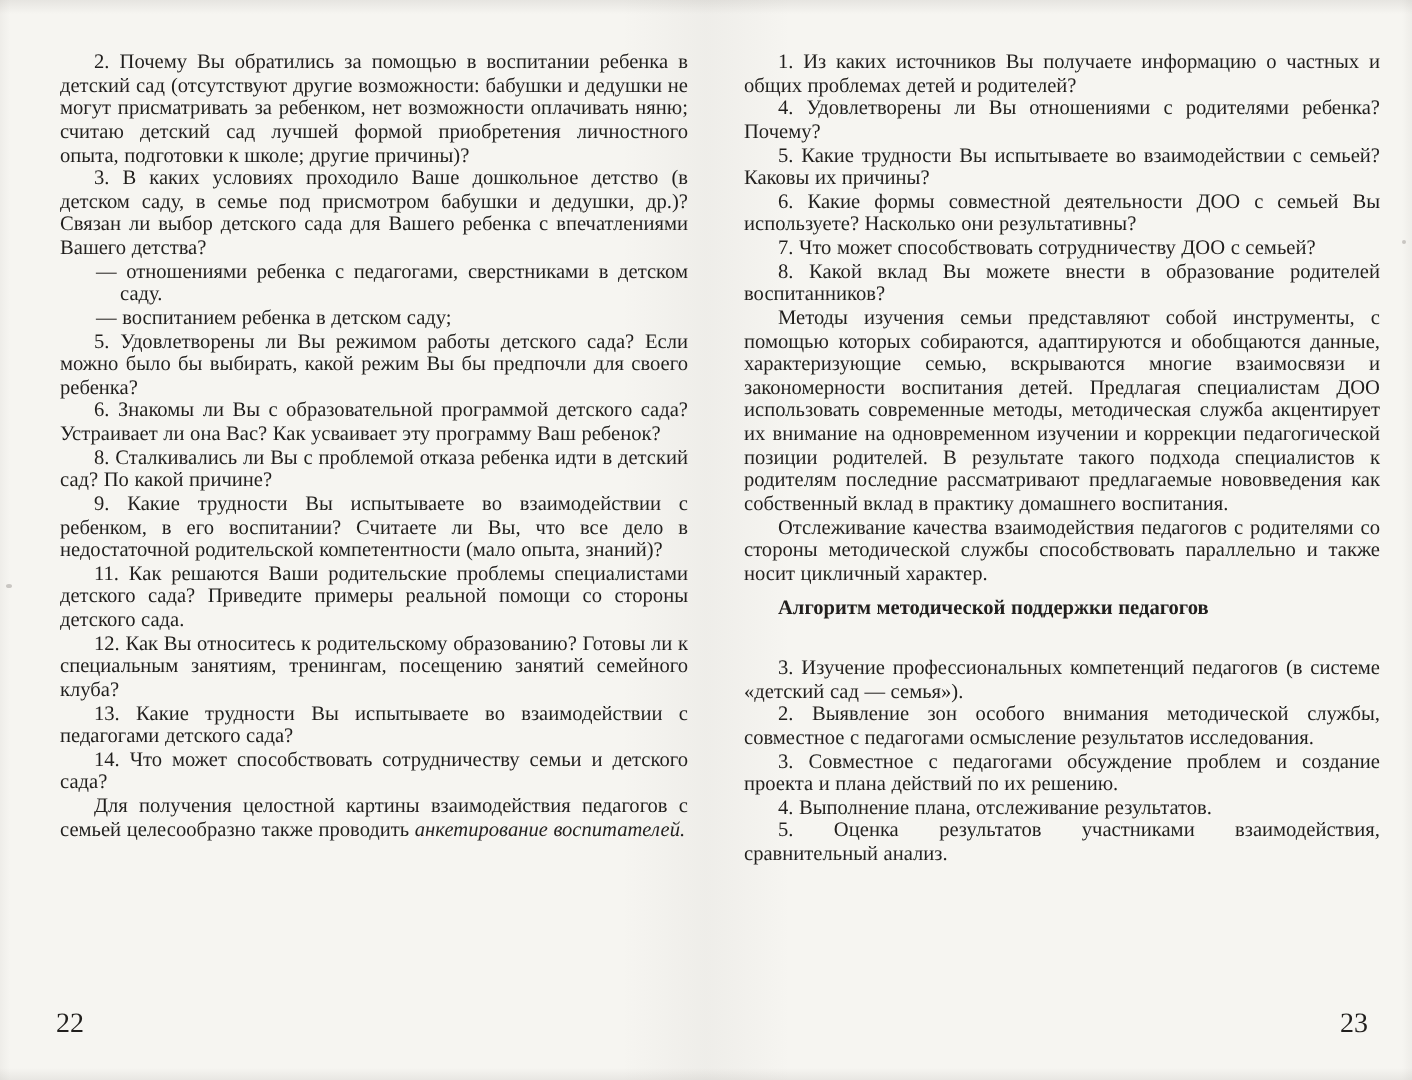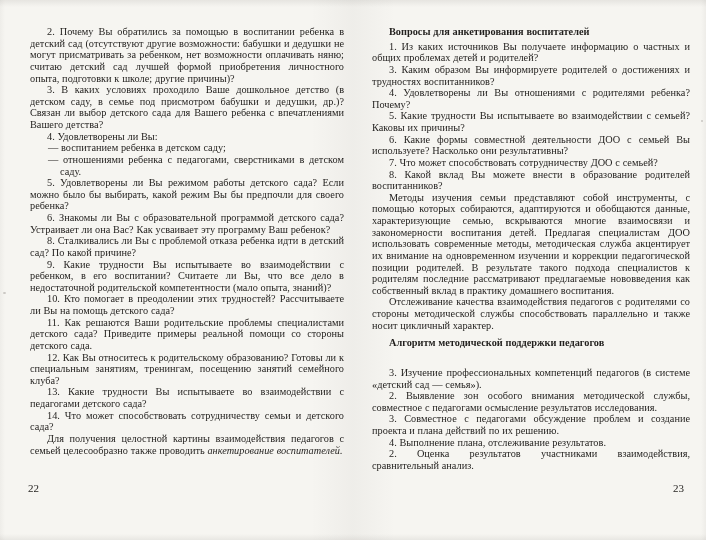--- a/index.html
+++ b/index.html
@@ -40,71 +40,67 @@
     padding-left: 30px;
   }
   .page p.heading {
     font-weight: bold;
     text-indent: 17px;
   }
   .page p.heading-top { margin-bottom: 3px; }
   .page p.heading-mid { margin-top: 6px; margin-bottom: 18px; }
   .pageno {
     position: absolute;
-    top: 482px;
-    font-size: 11px;
+    top: 507px;
+    font-size: 14px;
     line-height: 12px;
     color: #211f1d;
   }
   .pageno-left  { left: 28px; }
   .pageno-right { right: 22px; }
   .speck { position: absolute; background: rgba(70,65,60,0.25); border-radius: 50%; }
   .speck1 { left: 3px;  top: 292px; width: 3px; height: 2px; }
   .speck2 { left: 701px; top: 120px; width: 2px; height: 2px; }
 </style>
 </head>
 <body>
 
 <div class="scan">
 
   <div class="page page-left">
     <p>2. Почему Вы обратились за помощью в воспитании ребенка в детский сад (отсутствуют другие возможности: бабушки и дедушки не могут присматривать за ребенком, нет возможности оплачивать няню; считаю детский сад лучшей формой приобретения личностного опыта, подготовки к школе; другие причины)?</p>
     <p>3. В каких условиях проходило Ваше дошкольное детство (в детском саду, в семье под присмотром бабушки и дедушки, др.)? Связан ли выбор детского сада для Вашего ребенка с впечатлениями Вашего детства?</p>
-    <p>4. Удовлетворены ли Вы:</p>
+    <p class="hang">— отношениями ребенка с педагогами, сверстниками в детском саду.</p>
     <p class="hang">— воспитанием ребенка в детском саду;</p>
-    <p class="hang">— отношениями ребенка с педагогами, сверстниками в детском саду.</p>
     <p>5. Удовлетворены ли Вы режимом работы детского сада? Если можно было бы выбирать, какой режим Вы бы предпочли для своего ребенка?</p>
     <p>6. Знакомы ли Вы с образовательной программой детского сада? Устраивает ли она Вас? Как усваивает эту программу Ваш ребенок?</p>
     <p>8. Сталкивались ли Вы с проблемой отказа ребенка идти в детский сад? По какой причине?</p>
     <p>9. Какие трудности Вы испытываете во взаимодействии с ребенком, в его воспитании? Считаете ли Вы, что все дело в недостаточной родительской компетентности (мало опыта, знаний)?</p>
-    <p>10. Кто помогает в преодолении этих трудностей? Рассчитываете ли Вы на помощь детского сада?</p>
     <p>11. Как решаются Ваши родительские проблемы специалистами детского сада? Приведите примеры реальной помощи со стороны детского сада.</p>
     <p>12. Как Вы относитесь к родительскому образованию? Готовы ли к специальным занятиям, тренингам, посещению занятий семейного клуба?</p>
     <p>13. Какие трудности Вы испытываете во взаимодействии с педагогами детского сада?</p>
     <p>14. Что может способствовать сотрудничеству семьи и детского сада?</p>
     <p><span>Для получения целостной картины взаимодействия педагогов с семьей целесообразно также проводить </span><em>анкетирование воспитателей.</em></p>
   </div>
 
   <div class="page page-right">
-    <p class="heading heading-top">Вопросы для анкетирования воспитателей</p>
     <p>1. Из каких источников Вы получаете информацию о частных и общих проблемах детей и родителей?</p>
-    <p>3. Каким образом Вы информируете родителей о достижениях и трудностях воспитанников?</p>
     <p>4. Удовлетворены ли Вы отношениями с родителями ребенка? Почему?</p>
     <p>5. Какие трудности Вы испытываете во взаимодействии с семьей? Каковы их причины?</p>
     <p>6. Какие формы совместной деятельности ДОО с семьей Вы используете? Насколько они результативны?</p>
     <p>7. Что может способствовать сотрудничеству ДОО с семьей?</p>
     <p>8. Какой вклад Вы можете внести в образование родителей воспитанников?</p>
     <p>Методы изучения семьи представляют собой инструменты, с помощью которых собираются, адаптируются и обобщаются данные, характеризующие семью, вскрываются многие взаимосвязи и закономерности воспитания детей. Предлагая специалистам ДОО использовать современные методы, методическая служба акцентирует их внимание на одновременном изучении и коррекции педагогической позиции родителей. В результате такого подхода специалистов к родителям последние рассматривают предлагаемые нововведения как собственный вклад в практику домашнего воспитания.</p>
     <p>Отслеживание качества взаимодействия педагогов с родителями со стороны методической службы способствовать параллельно и также носит цикличный характер.</p>
     <p class="heading heading-mid">Алгоритм методической поддержки педагогов</p>
     <p>3. Изучение профессиональных компетенций педагогов (в системе «детский сад — семья»).</p>
     <p>2. Выявление зон особого внимания методической службы, совместное с педагогами осмысление результатов исследования.</p>
     <p>3. Совместное с педагогами обсуждение проблем и создание проекта и плана действий по их решению.</p>
     <p>4. Выполнение плана, отслеживание результатов.</p>
-    <p>2. Оценка результатов участниками взаимодействия, сравнительный анализ.</p>
+    <p>5. Оценка результатов участниками взаимодействия, сравнительный анализ.</p>
   </div>
 
   <div class="pageno pageno-left">22</div>
   <div class="pageno pageno-right">23</div>
 
   <div class="speck speck1"></div>
   <div class="speck speck2"></div>
 </div>
 
 </body></html>

